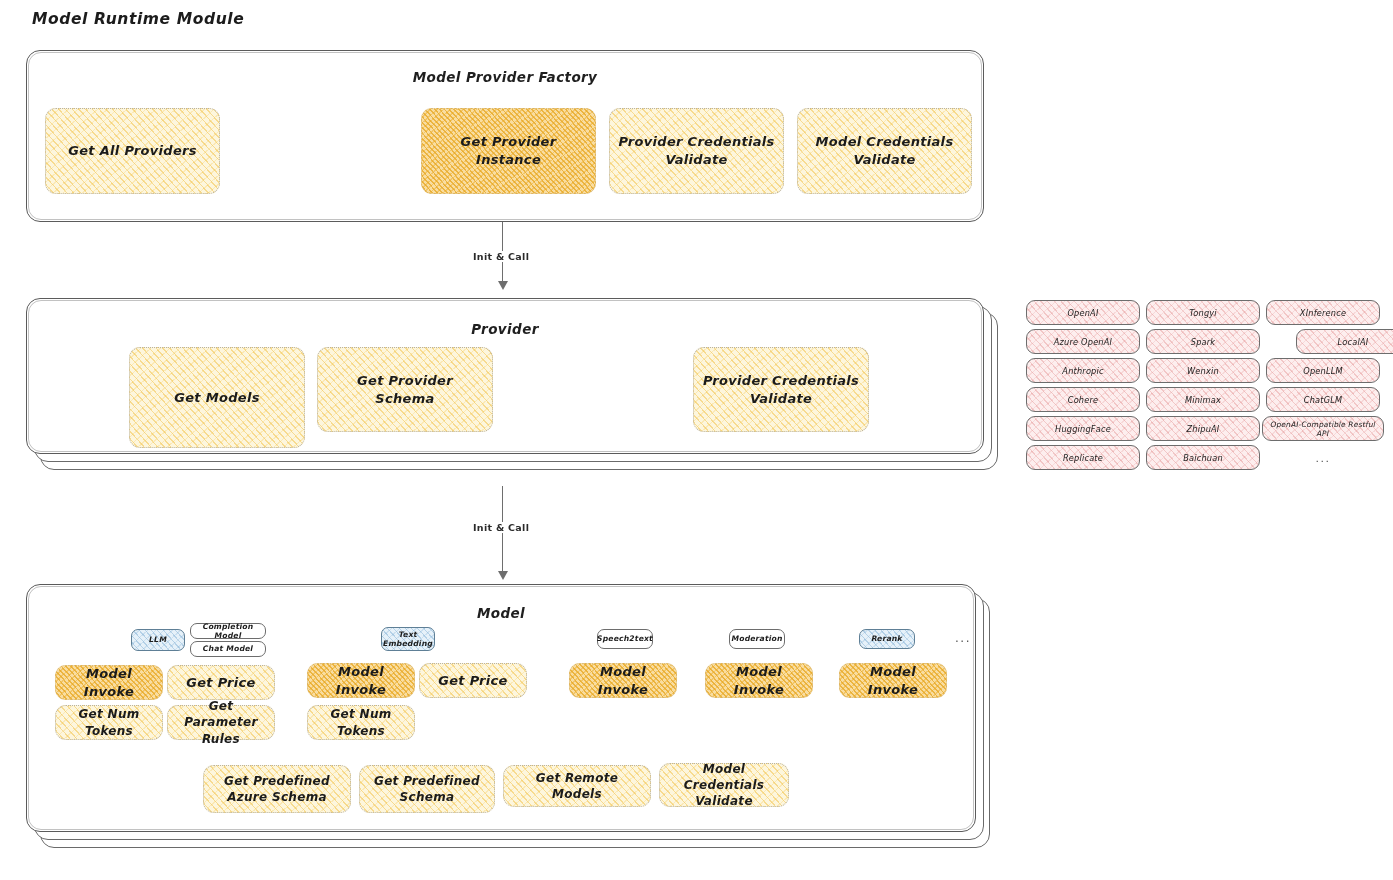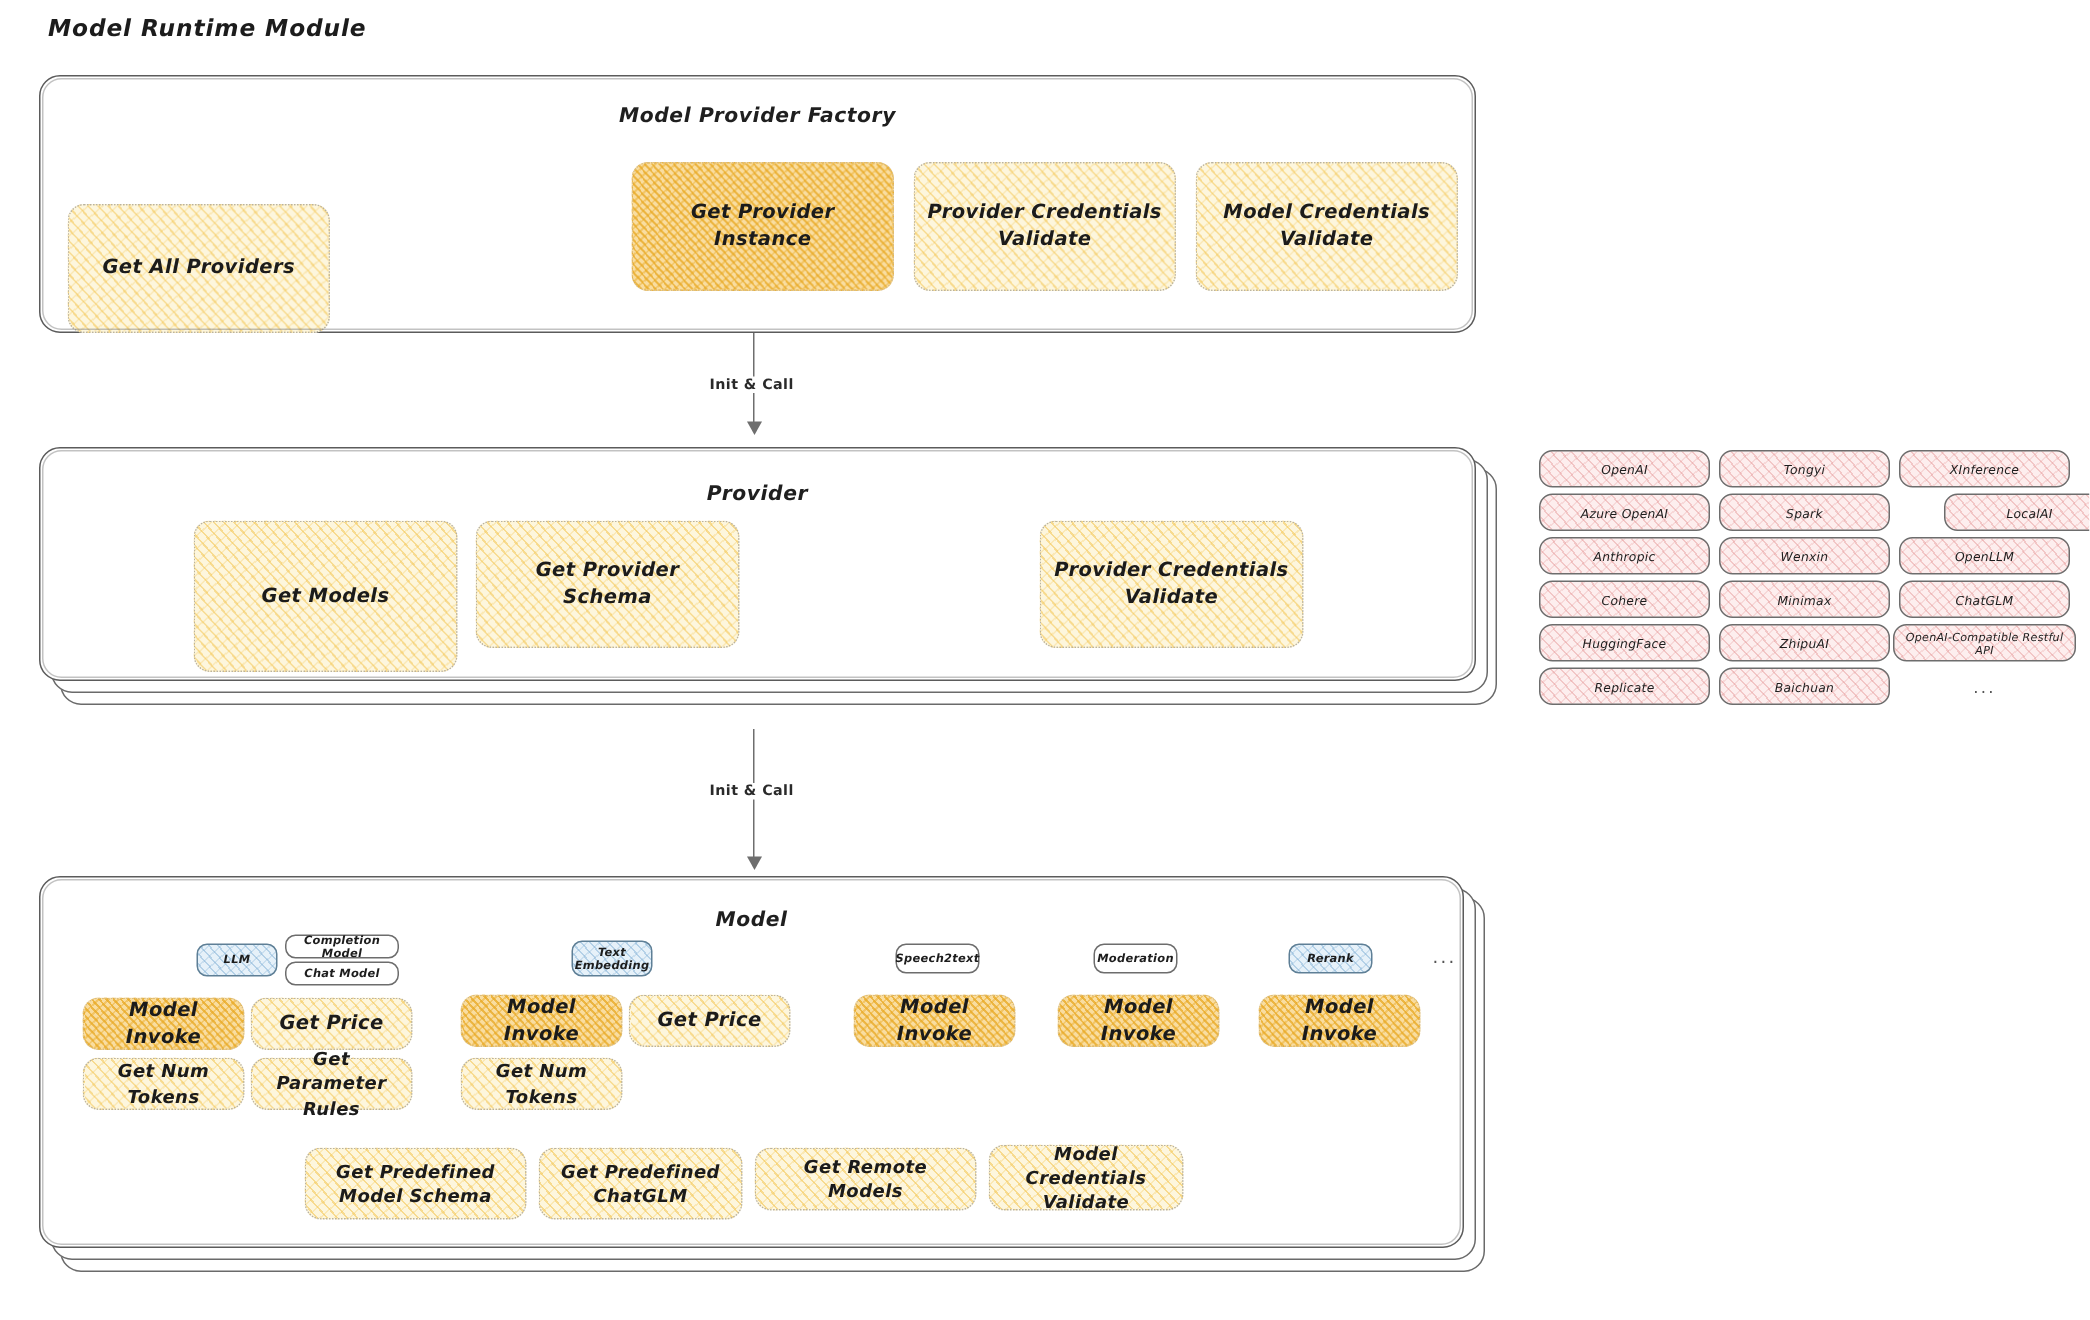--- a/index.html
+++ b/index.html
@@ -154,21 +154,21 @@
 </head>
 <body>
 
 <div id="canvas">
 
   <div id="page-title" class="hand">Model Runtime Module</div>
 
   <div class="panel" style="left:26px; top:50px; width:958px; height:172px;">
     <div class="panel-title hand" style="top:18px;">Model Provider Factory</div>
 
-    <div class="node hand" style="left:18px; top:57px; width:175px; height:86px;margin-top:28px;">Get All Providers</div>
+    <div class="node hand" style="left:18px; top:57px; width:175px; height:86px;">Get All Providers</div>
     <div class="node hot hand" style="left:394px; top:57px; width:175px; height:86px;">Get Provider Instance</div>
     <div class="node hand" style="left:582px; top:57px; width:175px; height:86px;">Provider Credentials Validate</div>
     <div class="node hand" style="left:770px; top:57px; width:175px; height:86px;">Model Credentials Validate</div>
   </div>
 
   <div class="arrow-line" style="left:502px; top:222px; height:62px;"></div>
   <div class="arrow-head" style="left:498px; top:281px;"></div>
   <div class="arrow-label hand" style="left:468px; top:251px;">Init &amp; Call</div>
 
   <div class="stack-sheet" style="left:40px; top:312px; width:958px; height:158px;"></div>
@@ -230,19 +230,19 @@
     <div class="node hot hand" style="left:542px; top:78px; width:108px; height:35px;">Model Invoke</div>
 
     <div class="badge hand" style="left:702px; top:44px; width:56px; height:20px;">Moderation</div>
     <div class="node hot hand" style="left:678px; top:78px; width:108px; height:35px;">Model Invoke</div>
 
     <div class="badge blue hand" style="left:832px; top:44px; width:56px; height:20px;">Rerank</div>
     <div class="node hot hand" style="left:812px; top:78px; width:108px; height:35px;">Model Invoke</div>
 
     <div class="model-ellipsis hand" style="left:928px; top:46px;">...</div>
 
-    <div class="node hand" style="left:176px; top:180px; width:148px; height:48px; font-size:12px;">Get Predefined Model Schema</div>
-    <div class="node hand" style="left:332px; top:180px; width:136px; height:48px; font-size:12px;">Get Predefined ChatGLM</div>
+    <div class="node hand" style="left:176px; top:180px; width:148px; height:48px; font-size:12px;">Get Predefined Azure Schema</div>
+    <div class="node hand" style="left:332px; top:180px; width:136px; height:48px; font-size:12px;">Get Predefined Schema</div>
     <div class="node hand" style="left:476px; top:180px; width:148px; height:42px; font-size:12px;">Get Remote Models</div>
     <div class="node hand" style="left:632px; top:178px; width:130px; height:44px; font-size:12px;">Model Credentials Validate</div>
   </div>
 
 </div>
 
 </body></html>

